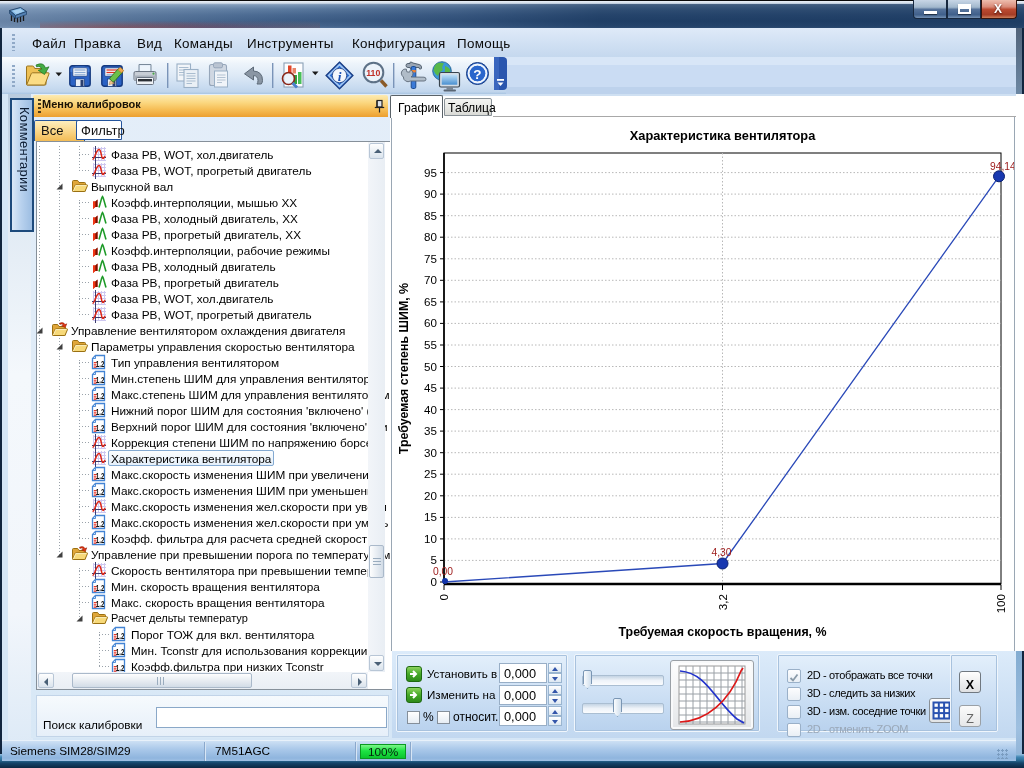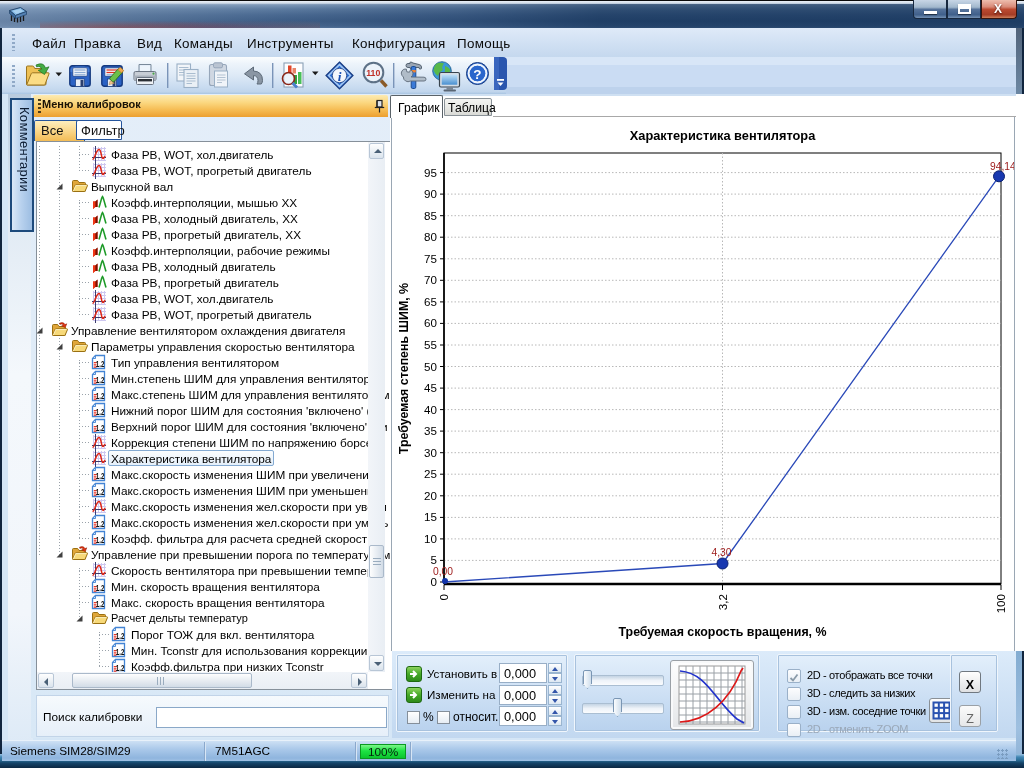--- a/index.html
+++ b/index.html
@@ -643,21 +643,21 @@
           </div>
 <div class="abs" style="left:314px;top:1px;width:16px;height:15px;background:linear-gradient(180deg,#fefefe,#dbe4ed);border:1px solid #b8c6d6;border-radius:2px;">
             <div style="position:absolute;left:6px;top:3.5px;border-top:4px solid transparent;border-bottom:4px solid transparent;border-left:4.5px solid #4a6076;"></div>
           </div>
 <div class="abs" style="left:35px;top:1px;width:180px;height:15px;background:linear-gradient(180deg,#fefefe,#d2dce7);border:1px solid #aab9ca;border-radius:2px;">
             <div style="position:absolute;left:84px;top:3px;width:1px;height:8px;background:#9aacbe;box-shadow:3px 0 0 #9aacbe,6px 0 0 #9aacbe;"></div>
           </div>
 </div>
 </div>
 <div class="abs" style="left:5px;top:601px;width:353px;height:42px;background:linear-gradient(180deg,#f6fafd,#e6eff9);border:1px solid #c2d4e8;">
-<div class="abs" style="left:6px;top:14px;font-size:11.8px;color:#000;">Поиск калибровки</div>
+<div class="abs" style="left:6px;top:22px;font-size:11.8px;color:#000;">Поиск калибровки</div>
 <div class="abs" style="left:119px;top:11px;width:231px;height:21px;background:#fff;border:1px solid #8aa8c8;"></div>
 </div>
 </div>
 <div class="abs" style="left:390px;top:94px;width:674px;height:557px;background:#fff;">
 <div class="abs" style="left:0;top:0;width:626px;height:2px;background:#cfe0f2;"></div>
 <div class="abs" style="left:1px;top:23px;width:624px;height:534px;background:#fff;border-left:1px solid #9aa7b4;border-right:1px solid #9aa7b4;"></div>
 <div class="abs" style="left:103px;top:22px;width:523px;height:1px;background:#a8a8a8;"></div>
 <div class="abs" style="left:0;top:1px;width:53px;height:23px;background:#fff;border:1px solid #5a6268;border-bottom:none;border-radius:2px 2px 0 0;">
         <div class="abs" style="left:7px;top:5px;font-size:12.2px;color:#000;">График</div>
       </div>

